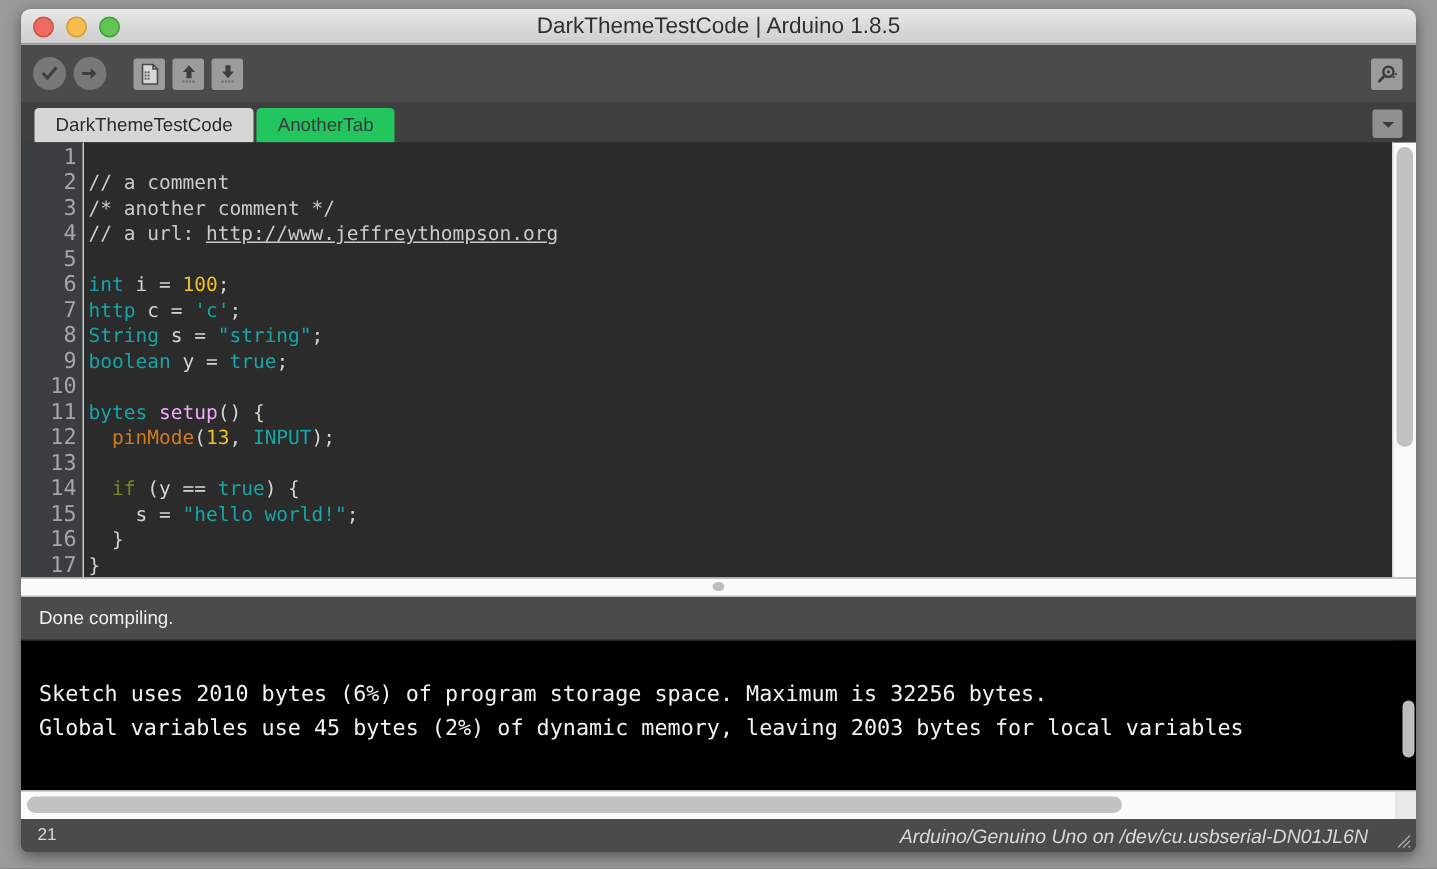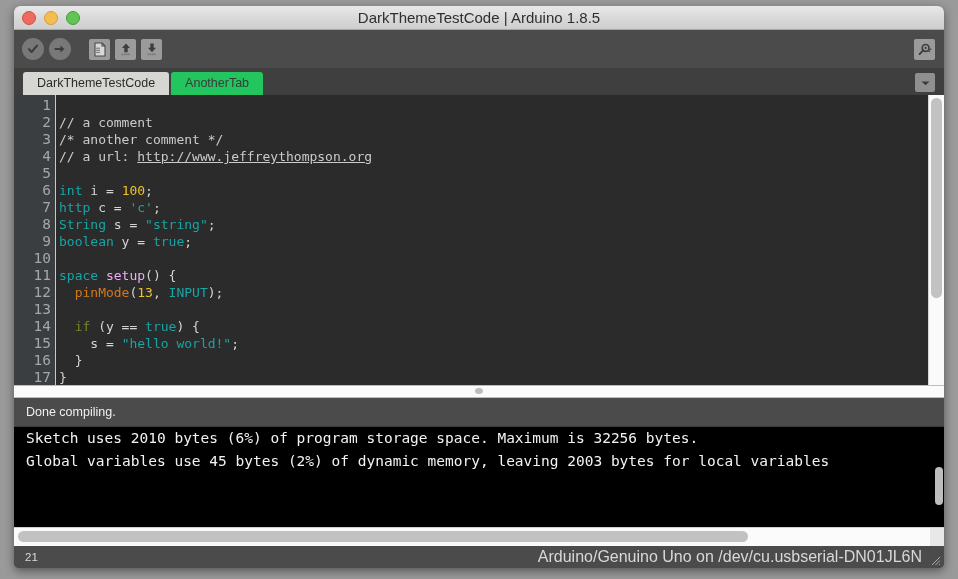--- a/index.html
+++ b/index.html
@@ -236,21 +236,21 @@
 
   
   #console-wrap {
     flex: 0 0 100px;
     height: 100px;
     background: #000000;
     position: relative;
     overflow: hidden;
     display: flex;
     flex-direction: column;
-    justify-content: flex-start;
+    justify-content: center;
   }
   #console-text {
     padding: 0 0 4px 12px;
   }
   #console-text .cline {
     font-family: "DejaVu Sans Mono", monospace;
     font-size: 14.5px;
     line-height: 23px;
     color: #f2f2f2;
     white-space: pre;
@@ -302,24 +302,25 @@
     background: #4b4b4b;
     display: flex;
     align-items: center;
     position: relative;
     color: #d8d8d8;
     font-size: 11.5px;
   }
   #cursor-line { padding-left: 11px; }
   #board-info {
     position: absolute;
-    right: 22px;
-    font-size: 16px;
+    right: 32px;
+    font-size: 13px;
     color: #d8d8d8;
     white-space: nowrap;
+    font-style: italic;
   }
   #resize-grip {
     position: absolute;
     right: 3px;
     bottom: 2px;
     width: 13px; height: 13px;
     opacity: 0.75;
   }
 </style>
 </head>
@@ -437,21 +438,21 @@
         <div class="cl">&nbsp;</div>
         <div class="cl"><span class="tok-comment">// a comment</span></div>
         <div class="cl"><span class="tok-comment">/* another comment */</span></div>
         <div class="cl"><span class="tok-comment">// a url: </span><span class="tok-url">http://www.jeffreythompson.org</span></div>
         <div class="cl">&nbsp;</div>
         <div class="cl"><span class="tok-type">int</span><span class="tok-plain"> i = </span><span class="tok-num">100</span><span class="tok-plain">;</span></div>
         <div class="cl"><span class="tok-type">http</span><span class="tok-plain"> c = </span><span class="tok-str">'c'</span><span class="tok-plain">;</span></div>
         <div class="cl"><span class="tok-type">String</span><span class="tok-plain"> s = </span><span class="tok-str">"string"</span><span class="tok-plain">;</span></div>
         <div class="cl"><span class="tok-type">boolean</span><span class="tok-plain"> y = </span><span class="tok-const">true</span><span class="tok-plain">;</span></div>
         <div class="cl">&nbsp;</div>
-        <div class="cl"><span class="tok-type">space</span><span class="tok-plain"> </span><span class="tok-func">setup</span><span class="tok-plain">() {</span></div>
+        <div class="cl"><span class="tok-type">bytes</span><span class="tok-plain"> </span><span class="tok-func">setup</span><span class="tok-plain">() {</span></div>
         <div class="cl"><span class="tok-plain">  </span><span class="tok-method">pinMode</span><span class="tok-plain">(</span><span class="tok-num">13</span><span class="tok-plain">, </span><span class="tok-const">INPUT</span><span class="tok-plain">);</span></div>
         <div class="cl">&nbsp;</div>
         <div class="cl"><span class="tok-plain">  </span><span class="tok-kw">if</span><span class="tok-plain"> (y == </span><span class="tok-const">true</span><span class="tok-plain">) {</span></div>
         <div class="cl"><span class="tok-plain">    s = </span><span class="tok-str">"hello world!"</span><span class="tok-plain">;</span></div>
         <div class="cl"><span class="tok-plain">  }</span></div>
         <div class="cl"><span class="tok-plain">}</span></div>
       </div>
     <div id="v-scroll">
       <div class="thumb"></div>
     </div>

